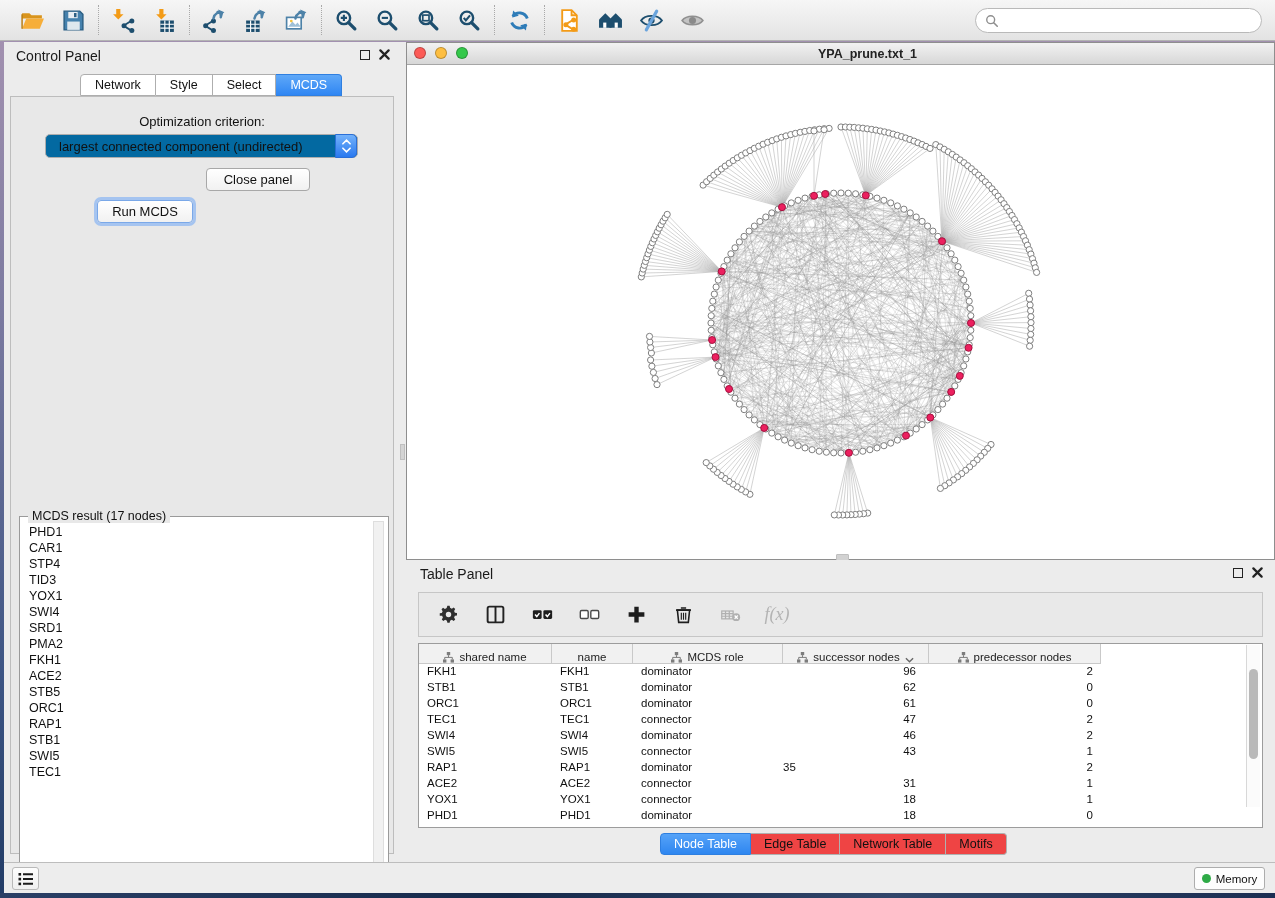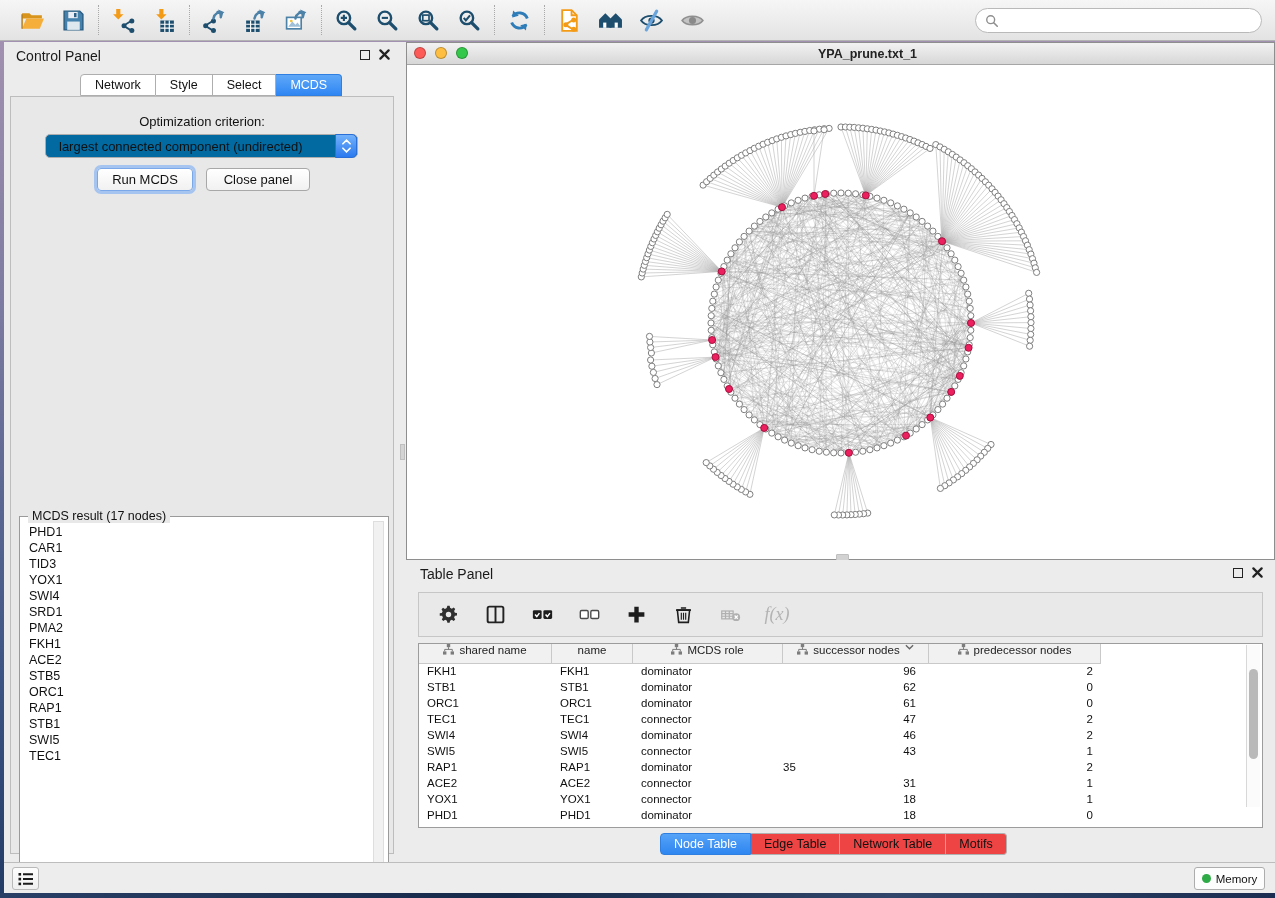--- a/index.html
+++ b/index.html
@@ -81,21 +81,21 @@
 
   
   .table-panel { position:absolute; left:406px; top:560px; width:869px; height:302px; background:#ececec; }
   .tp-toolbar { position:absolute; left:12px; top:32px; width:845px; height:45px; background:#e9e9e9;
                 border:1px solid #c6c6c6; display:flex; align-items:center; gap:23px; padding-left:17px; }
   .tp-icn { width:24px; height:24px; display:inline-flex; align-items:center; justify-content:center; cursor:default; }
   .tp-icn svg { width:21px; height:21px; }
   .fx { font-family:"Liberation Serif","DejaVu Serif",serif; font-style:italic; font-size:18px; color:#b3b3b3; }
   .tbl { position:absolute; left:12px; top:83px; width:845px; height:185px; background:#fff; border:1px solid #9c9c9c; }
   .tbl-header { position:absolute; left:0; top:0; height:20px; display:flex; background:#f1f1f1; border-bottom:1px solid #c9c9c9; }
-  .th { display:flex; align-items:flex-start; justify-content:center; gap:5px; border-right:1px solid #c9c9c9;
+  .th { display:flex; align-items:flex-end; justify-content:center; gap:5px; border-right:1px solid #c9c9c9;
         font-size:11.5px; color:#222; cursor:default; }
   .th svg.shared { width:11px; height:11px; }
   .th svg.sort { width:9px; height:6px; }
   .tbl-rows { position:absolute; left:0; top:20px; }
   .tr { display:flex; height:16px; font-size:11.5px; cursor:default; }
   .td { overflow:hidden; white-space:nowrap; }
   .tbl-scroll { position:absolute; right:2px; top:1px; width:14px; height:162px; background:#fbfbfb; border-left:1px solid #d8d8d8; }
   .tbl-thumb { position:absolute; left:2px; top:24px; width:9px; height:90px; background:#b9b9b9; border-radius:5px; }
   .tp-tabs { position:absolute; left:254px; top:273px; display:flex; height:22px; }
   .tp-tab { padding:0 13px; display:flex; align-items:center; background:#ef4444; border:1px solid #b0b0b0;
@@ -314,28 +314,29 @@
         <span class="dd-step">
           <svg viewBox="0 0 10 6">
               <path d="M1 5 L5 1 L9 5" fill="none" stroke="#fff" stroke-width="1.8" stroke-linecap="round"></path>
             </svg>
           <svg viewBox="0 0 10 6">
               <path d="M1 1 L5 5 L9 1" fill="none" stroke="#fff" stroke-width="1.8" stroke-linecap="round"></path>
             </svg>
         </span>
       </div>
       <div class="btnrow">
-        <div class="mac-btn focused" style="left:86px; width:96px;">Run MCDS</div>
+        <div class="mac-btn focused" style="left:86px; width:96px;margin-top:32px;">Run MCDS</div>
         <div class="mac-btn" style="left:195px; width:104px;">Close panel</div>
       </div>
       <div class="result-group">
         <span class="result-legend">MCDS result (17 nodes)</span>
         <div class="result-list" id="result-list">
             <div class="list-item">PHD1</div>
             <div class="list-item">CAR1</div>
+            <div class="list-item">STP4</div>
             <div class="list-item">TID3</div>
             <div class="list-item">YOX1</div>
             <div class="list-item">SWI4</div>
             <div class="list-item">SRD1</div>
             <div class="list-item">PMA2</div>
             <div class="list-item">FKH1</div>
             <div class="list-item">ACE2</div>
             <div class="list-item">STB5</div>
             <div class="list-item">ORC1</div>
             <div class="list-item">RAP1</div>

